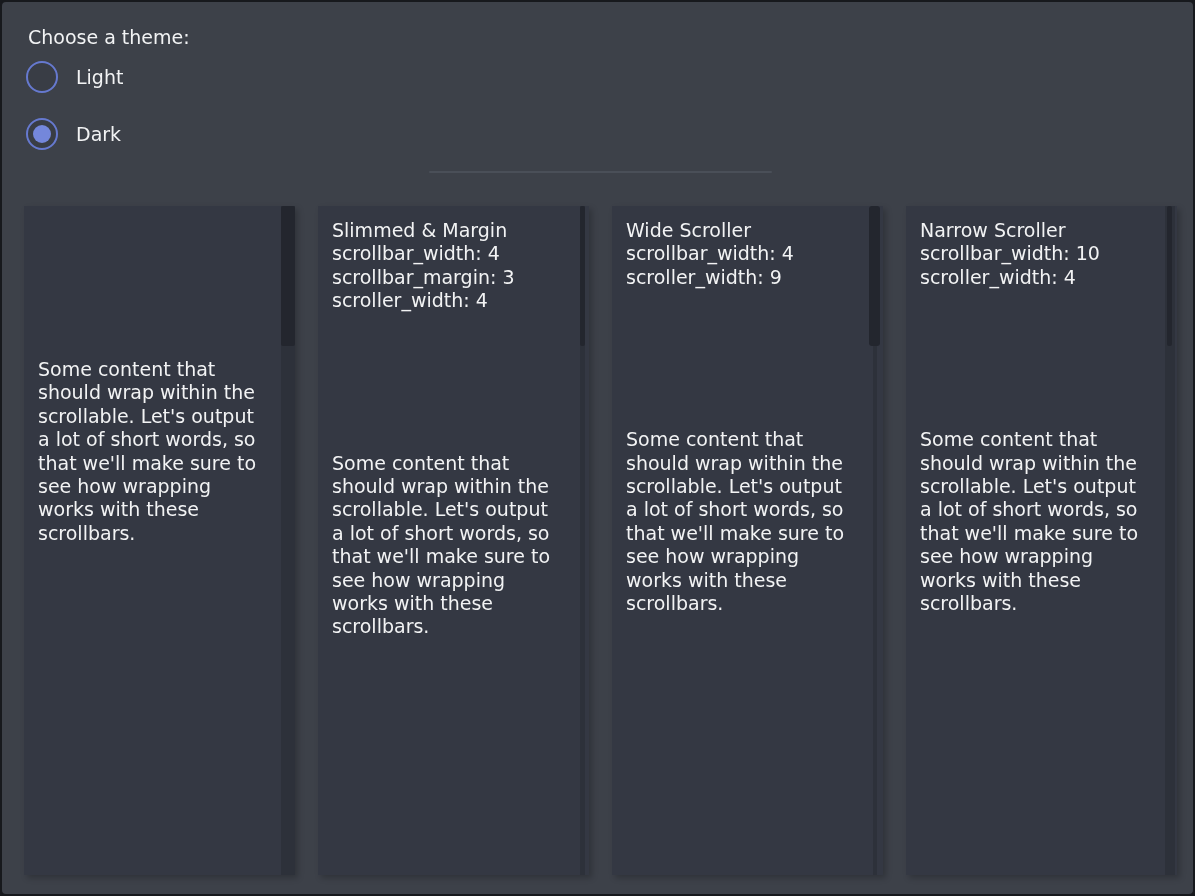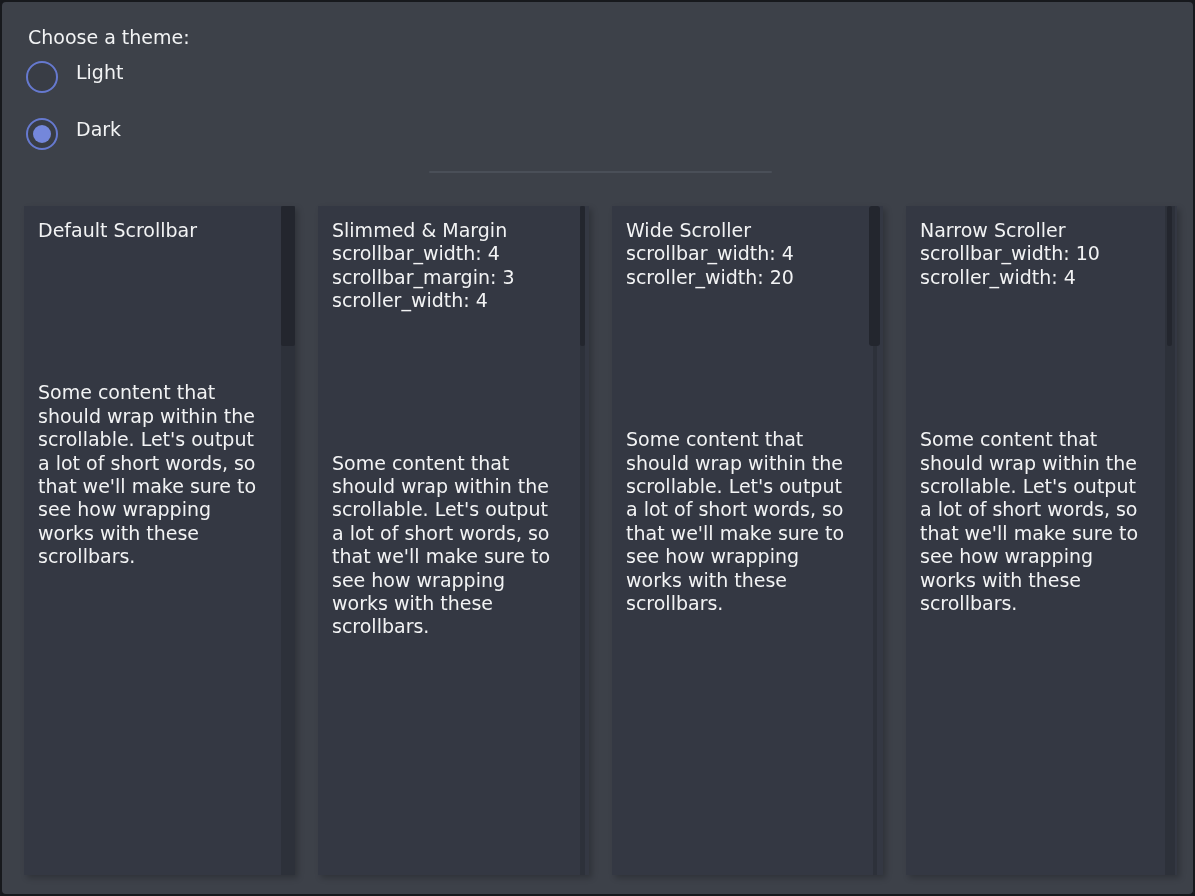--- a/index.html
+++ b/index.html
@@ -17,21 +17,21 @@
     position:relative; width:1195px; height:896px;
     background:var(--page_bg,#3d4149);
     border:2px solid var(--frame,#17191d); border-radius:6px;
     color:var(--text,#f2f3f4);
   }
   .section-label{
     position:absolute; left:26px; top:23px;
     font-size:19px; line-height:24px; color:var(--text);
   }
   .radio-row{
-    position:absolute; left:24px; display:flex; 
+    position:absolute; left:24px; display:flex; align-items:center;
     cursor:pointer;
   }
   .radio-row.light{top:59px;}
   .radio-row.dark{top:116px;}
   .radio-circle{
     width:32px; height:32px; border-radius:50%;
     border:2px solid var(--accent_ring,#6679cf);
     display:flex; align-items:center; justify-content:center;
     background:rgba(0,0,0,0.05);
   }
@@ -104,21 +104,20 @@
     </div>
     <div class="radio-label">Dark</div>
   </div>
 
   <div class="divider"></div>
 
   <div class="panels-row">
 
     <div class="panel p1">
       <div class="panel-inner">
-        <div class="panel-header">Default Scrollbar</div>
         <div class="panel-spacer"></div>
         <div class="panel-content">Some content that
 should wrap within the
 scrollable. Let's output
 a lot of short words, so
 that we'll make sure to
 see how wrapping
 works with these
 scrollbars.</div>
       </div>
@@ -143,21 +142,21 @@
 scrollbars.</div>
       </div>
       <div class="scroll-track"></div>
       <div class="scroll-thumb"></div>
     </div>
 
     <div class="panel p3">
       <div class="panel-inner">
         <div class="panel-header">Wide Scroller
 scrollbar_width: 4
-scroller_width: 20</div>
+scroller_width: 9</div>
         <div class="panel-spacer"></div>
         <div class="panel-content">Some content that
 should wrap within the
 scrollable. Let's output
 a lot of short words, so
 that we'll make sure to
 see how wrapping
 works with these
 scrollbars.</div>
       </div>

